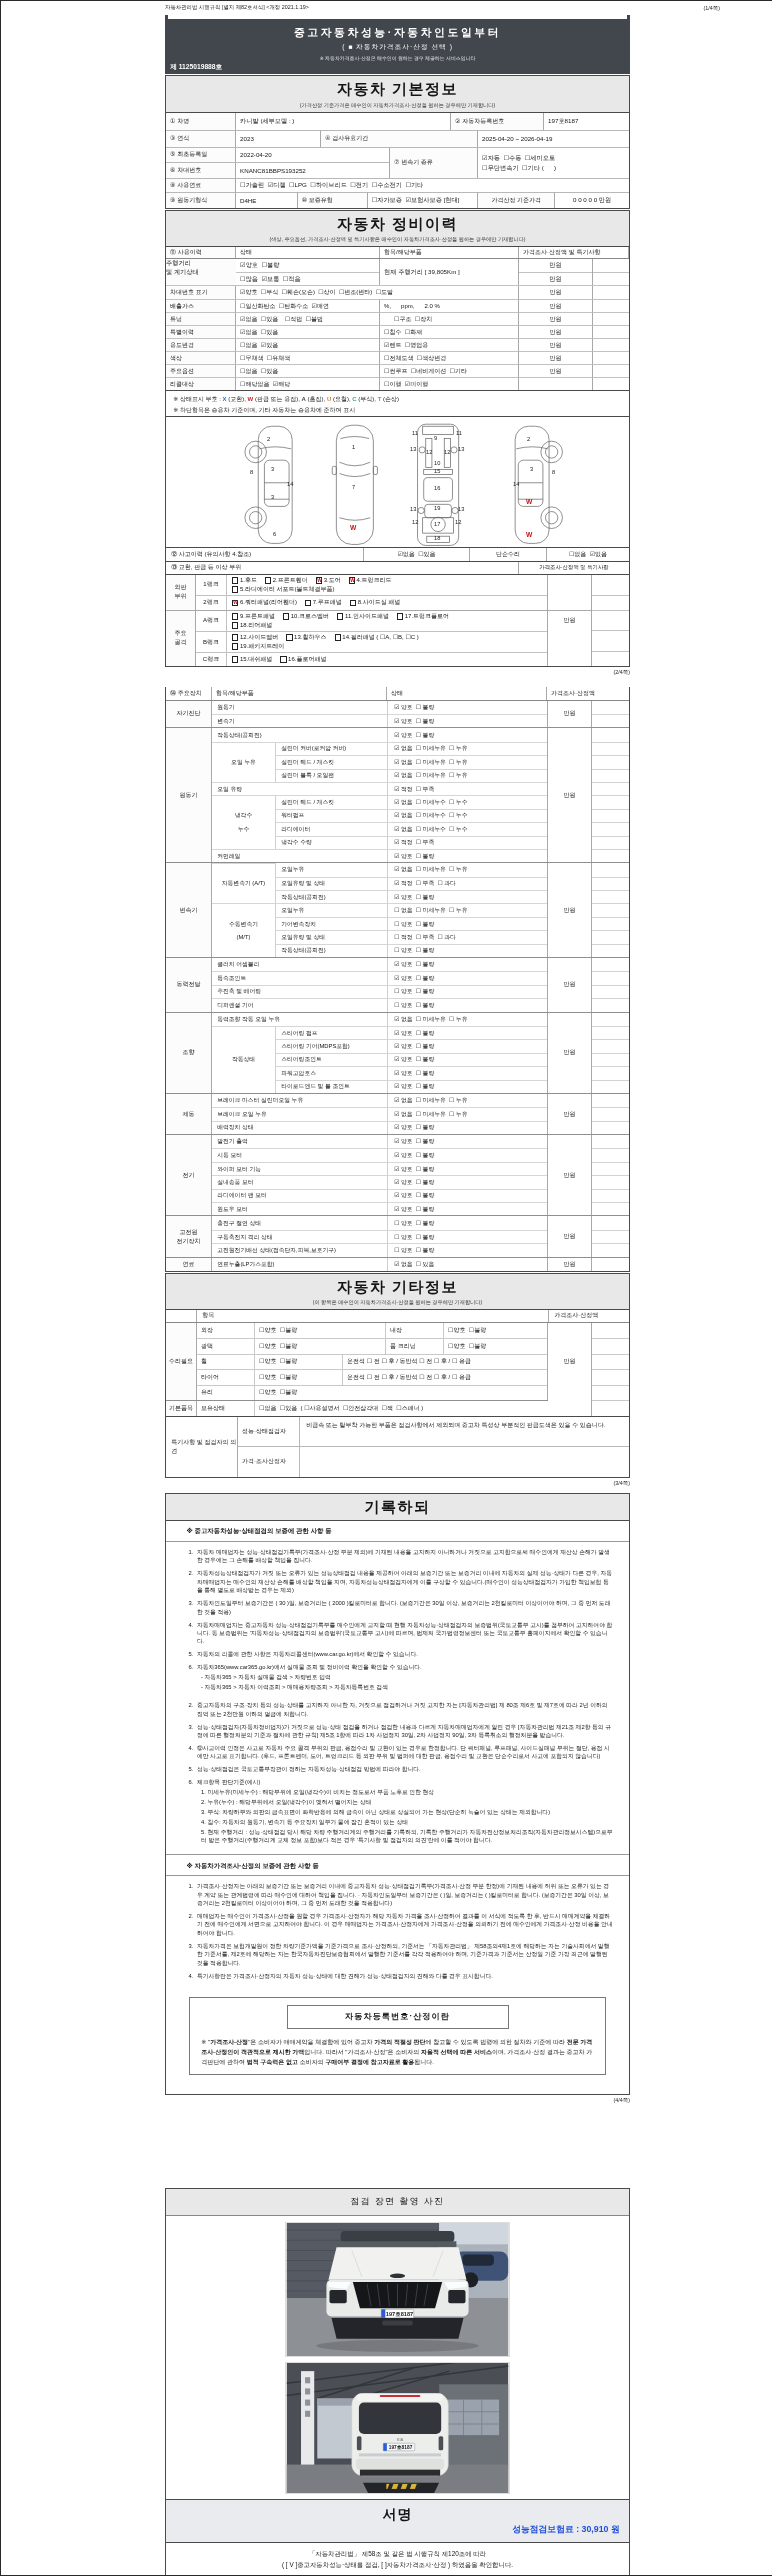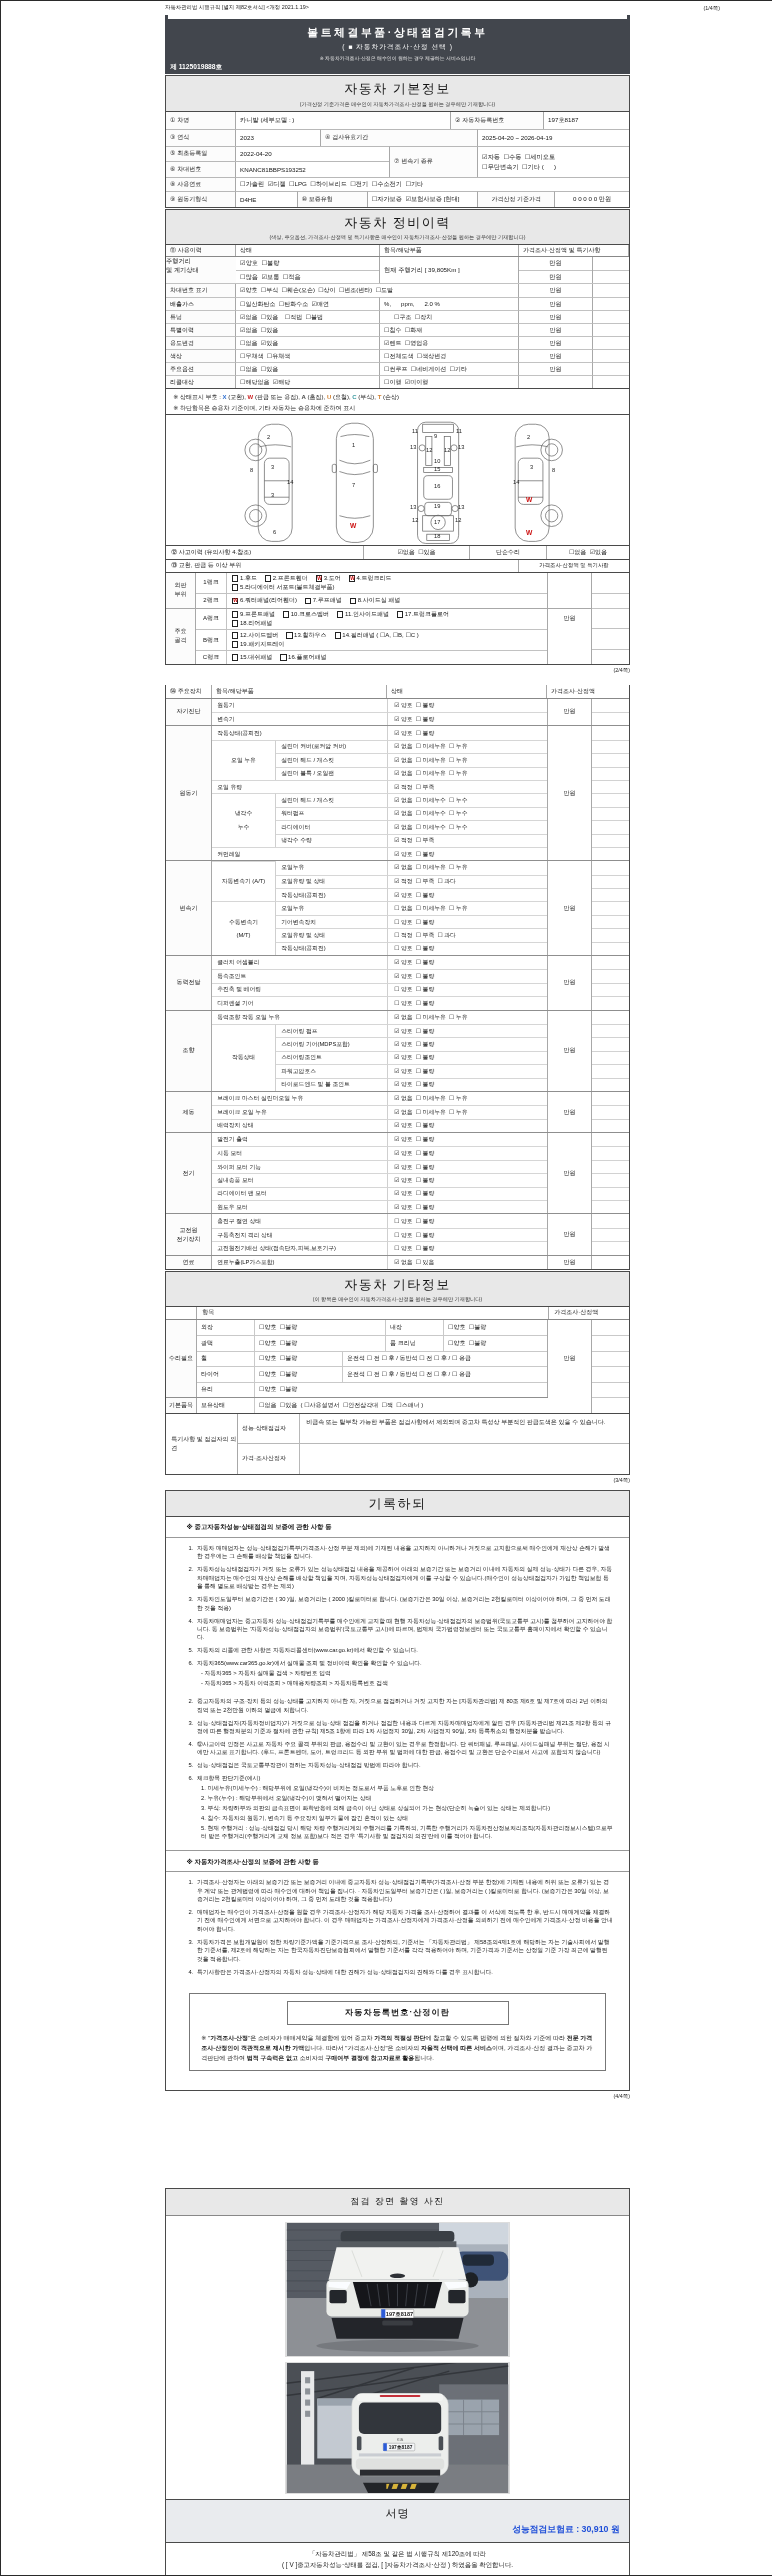--- a/index.html
+++ b/index.html
@@ -10,21 +10,21 @@
 .p1mark{position:absolute;top:4.1px;right:52px;font-size:5.4px;color:#222}
 
 .hdr{margin-top:3.1px;height:59px;background:#42464d;position:relative;text-align:center;color:#fff}
 .hdr .strip{height:3.6px;background:#fff;margin:1.5px 3.1px 0 3.1px}
 .hdr .t{font-size:10.8px;font-weight:bold;letter-spacing:2.6px;padding-top:6.7px}
 .hdr .s{font-size:6.7px;margin-top:3.6px;letter-spacing:1px}
 .hdr .n{font-size:4.9px;margin-top:2.6px;color:#eee}
 .hdr .docno{position:absolute;left:5.2px;bottom:2.1px;font-size:6.7px;font-weight:bold}
 
 .shead{margin-top:1px;background:#e8e8e8;border:1px solid #4a4a4a;text-align:center;padding:4.1px 0 3.1px}
-.shead .t{font-size:13px;font-weight:normal;letter-spacing:1.5px}
+.shead .t{font-size:15px;font-weight:bold;letter-spacing:1.5px}
 .shead .s{font-size:5.2px;margin-top:2.1px;color:#333}
 .tbl{border:1px solid #4a4a4a;border-top:0;font-size:6.2px;background:#fff}
 .row{display:flex;align-items:stretch}
 .row>div{display:flex;align-items:center;padding:0 4.1px;border-right:0.5px solid #a8a8a8;white-space:pre;overflow:hidden}
 .row>div:last-child{border-right:0}
 .row+.row>div{border-top:0.5px solid #b8b8b8}
 .lbl{background:#fcfcfc;font-size:6px}
 .cen{justify-content:center;text-align:center}
 
 .ohead>div,.orow>div{border-right:0.5px solid #a8a8a8;display:flex;align-items:center;padding:0 4.1px;white-space:pre;overflow:hidden}
@@ -134,36 +134,36 @@
 .define-text{font-size:6px;line-height:1.7}
 .define-text [data-b="1"]{font-weight:bold}
 
 .tail{position:absolute;left:0;top:2184px;width:465px}
 .photos{border:1px solid #4a4a4a}
 .photos .ph-head{background:#e8e8e8;border-bottom:0.5px solid #888;text-align:center;padding:7.2px 0;font-size:8.8px;font-weight:normal;letter-spacing:1.5px}
 .ph-area{background:#fff;display:flex;flex-direction:column;align-items:center;padding:5.2px 0 5.2px 0}
 .ph{border:0.5px solid #ddd}
 .ph+ .ph{margin-top:5.2px}
 .signbox{background:#e9ebee;border:1px solid #4a4a4a;border-top:0;height:43px;position:relative;text-align:center}
-.signbox .t{font-size:11px;font-weight:normal;padding-top:6.2px;letter-spacing:1px}
+.signbox .t{font-size:14px;font-weight:bold;padding-top:6.2px;letter-spacing:1px}
 .signbox .fee{position:absolute;right:9.3px;bottom:6.2px;color:#1f4fd8;font-size:8.8px;font-weight:bold}
 .confirm{border-left:1px solid #4a4a4a;border-right:1px solid #4a4a4a;padding-top:6.2px;height:36px;text-align:center;font-size:6.4px;line-height:1.7;background:#fff}
 svg .oline{fill:none;stroke:#666;stroke-width:1.4}
 </style>
 </head>
 <body>
 
 <span class="p1mark">(1/4쪽)</span>
 
 <div class="doc">
   <div class="topmeta">자동차관리법 시행규칙 [별지 제82호서식] &lt;개정 2021.1.19&gt;</div>
 
   <div class="hdr">
     <div class="strip"></div>
-    <div class="t">볼트체결부품·상태점검기록부</div>
+    <div class="t">중고자동차성능·자동차인도일부터</div>
     <div class="s">( ■ 자동차가격조사·산정 선택 )</div>
     <div class="n">※ 자동차가격조사·산정은 매수인이 원하는 경우 제공하는 서비스입니다</div>
     <div class="docno">제 1125019888호</div>
   </div>
 
   <div class="shead">
     <div class="t">자동차 기본정보</div>
     <div class="s">(가격산정 기준가격은 매수인이 자동차가격조사·산정을 원하는 경우에만 기재합니다)</div>
   </div>
   <div class="tbl">

